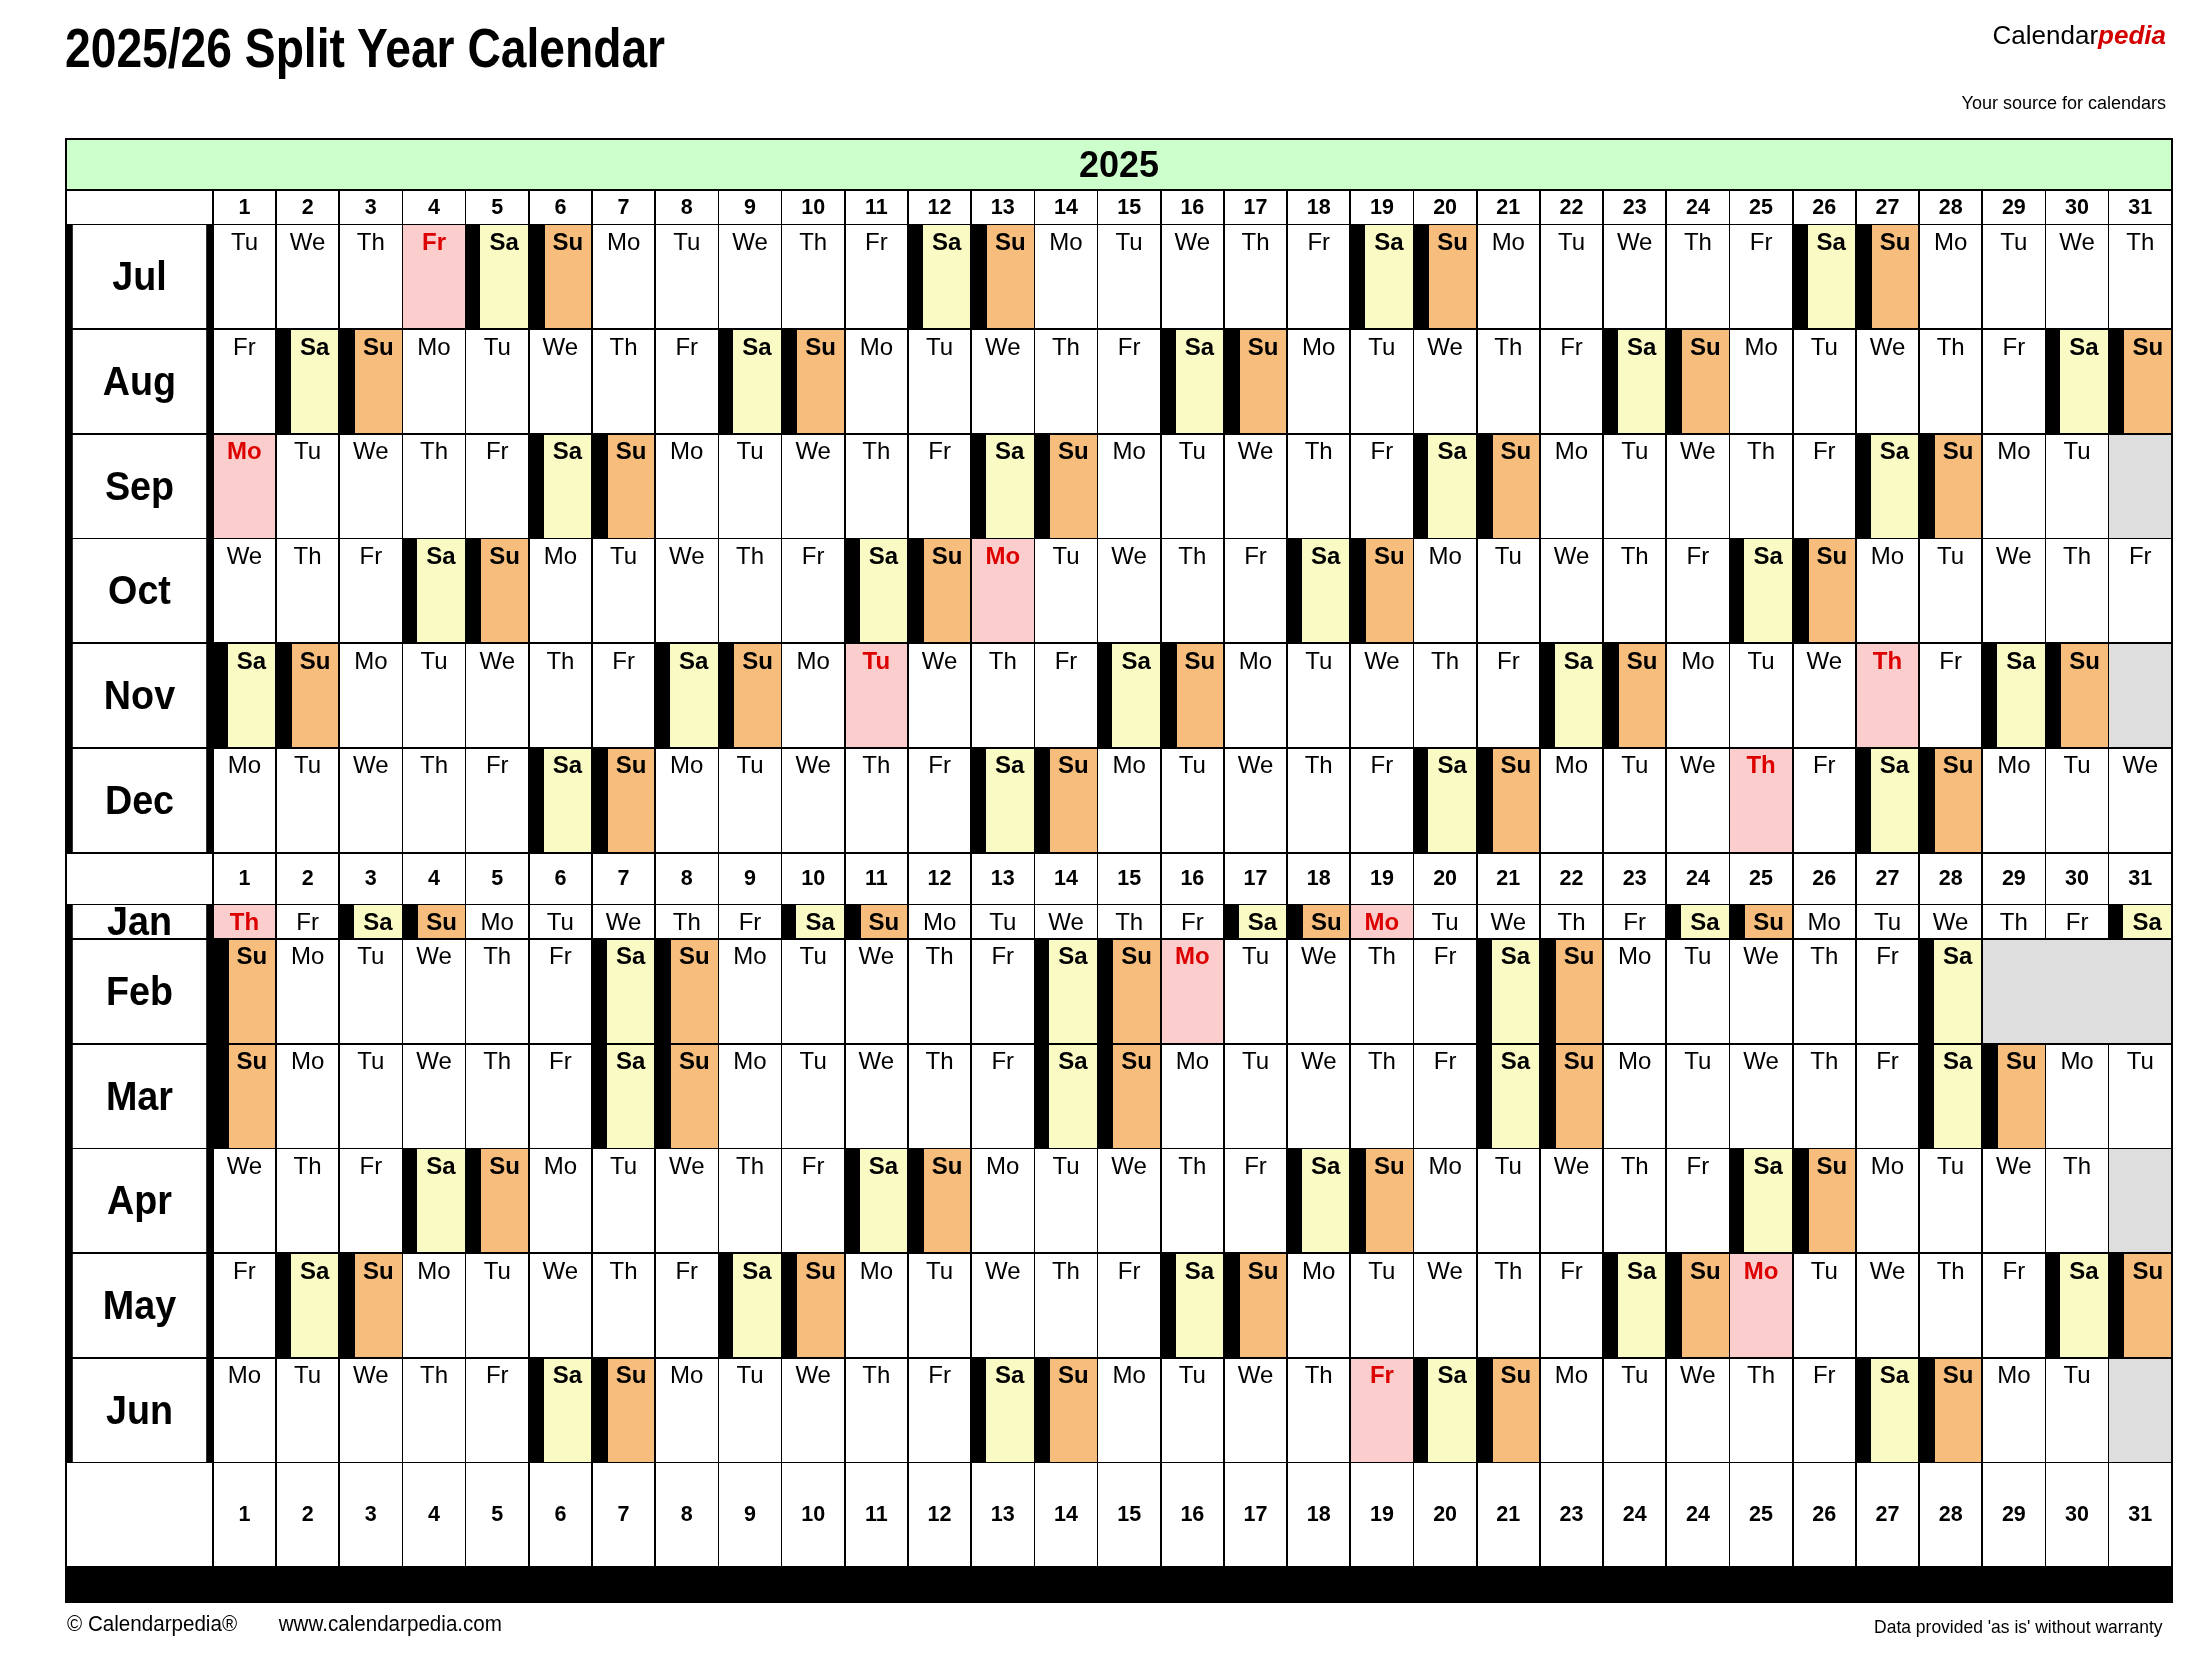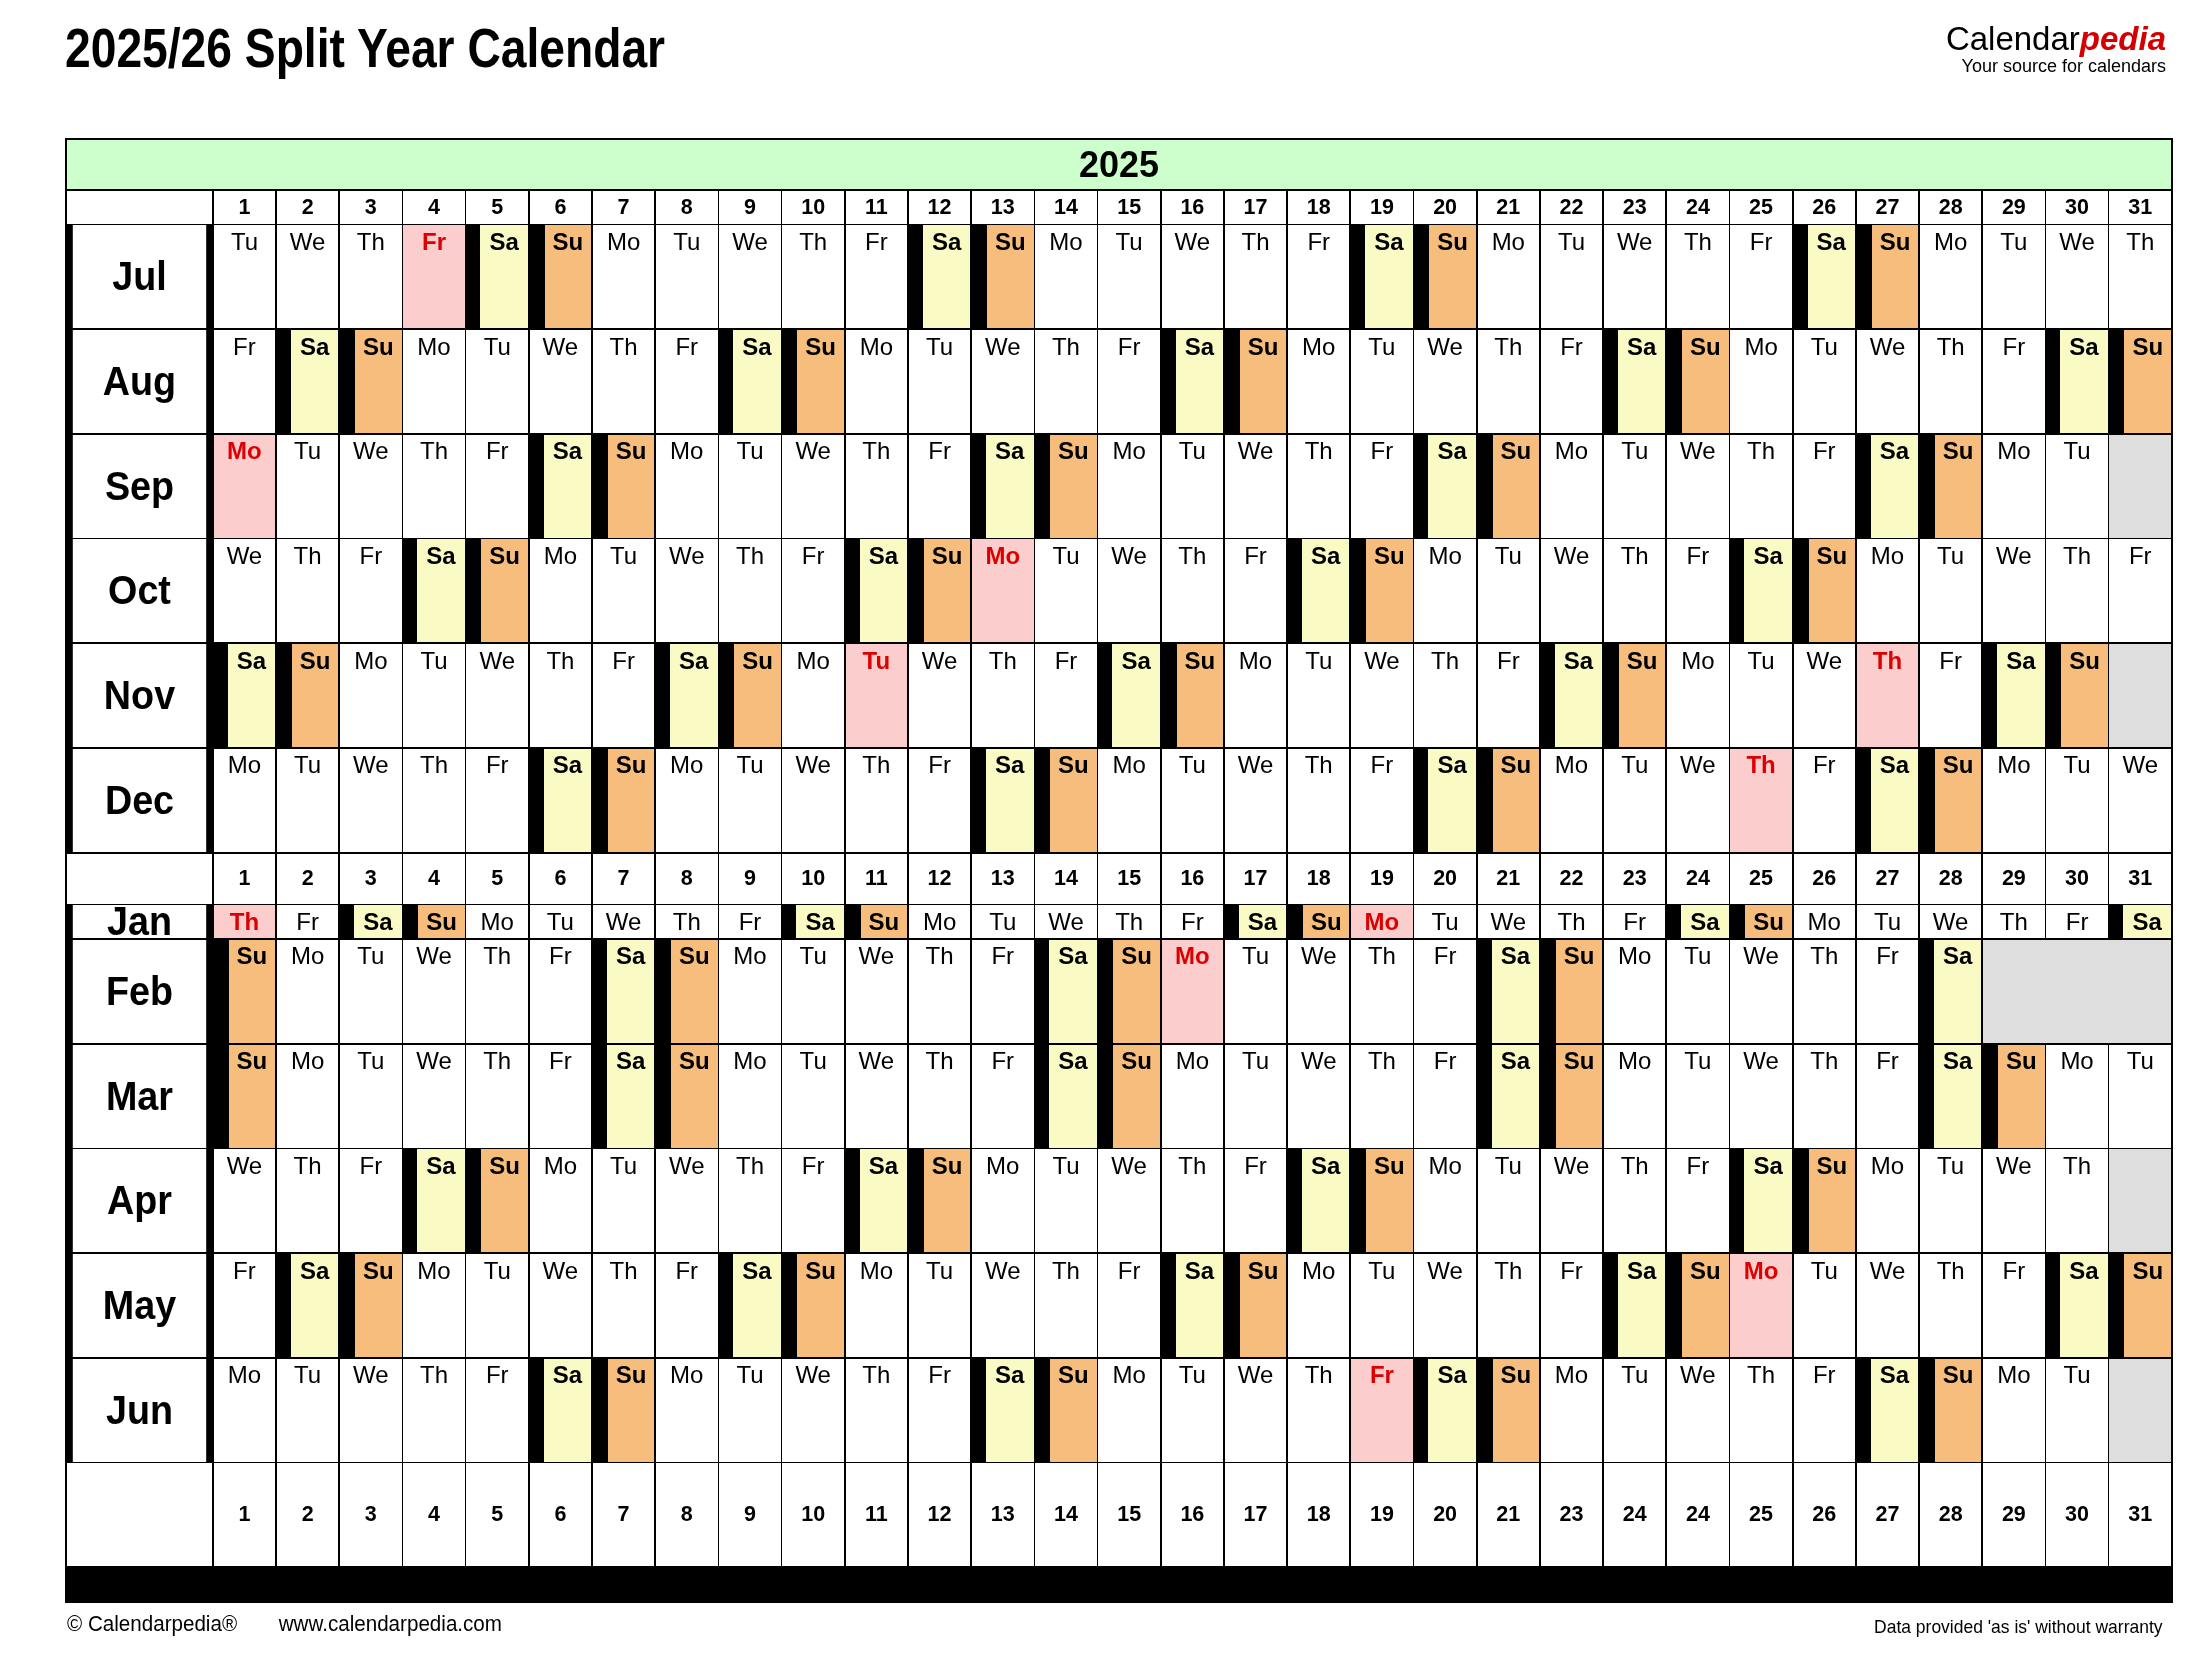--- a/index.html
+++ b/index.html
@@ -1,23 +1,23 @@
 <!DOCTYPE html>
 <html style="--sat: #FAFAC5; --sun: #F6BD7C; --holbg: #FBCDCD; --holtx: #DD0000; --empty: #DEDEDE;font-size:13.8px"><head>
 <meta charset="utf-8">
 <style>
   html,body{margin:0;padding:0;background:#fff;}
   .page{position:relative;width:2196px;height:1671px;background:#fff;overflow:hidden;
         font-family:"Liberation Sans","DejaVu Sans",sans-serif;color:#000;}
   .title{position:absolute;left:65px;top:15.5px;font-size:55px;font-weight:bold;
          transform:scaleX(0.84);transform-origin:left top;white-space:nowrap;}
   .logo{position:absolute;right:30px;top:22.4px;text-align:right;line-height:1.05;}
-  .logo-main{font-size:33px;letter-spacing:0px;}
+  .logo-main{font-size:26px;letter-spacing:0px;}
   .logo-red{color:#d40000;font-style:italic;font-weight:bold;}
-  .logo-tag{font-size:18px;}
+  .logo-tag{font-size:18px;margin-top:44px;}
   #cal{position:absolute;left:65px;top:138px;width:2108px;box-sizing:border-box;
        display:grid;grid-template-columns:145px repeat(31,1fr);
        grid-template-rows:49px 33px repeat(6,103px) 50px 33px repeat(6,103px) 33px;
        gap:1.7px;background:#000;border:2.6px solid #000;}
   #cal > div{background:#fff;box-sizing:border-box;overflow:hidden;}
   .banner{grid-column:1 / -1;display:flex;align-items:center;justify-content:center;
           font-size:36px;font-weight:bold;}
   .num{display:flex;align-items:center;justify-content:center;
        font-size:21.5px;font-weight:bold;transform:none;}
   .mon{display:flex;align-items:center;justify-content:center;

